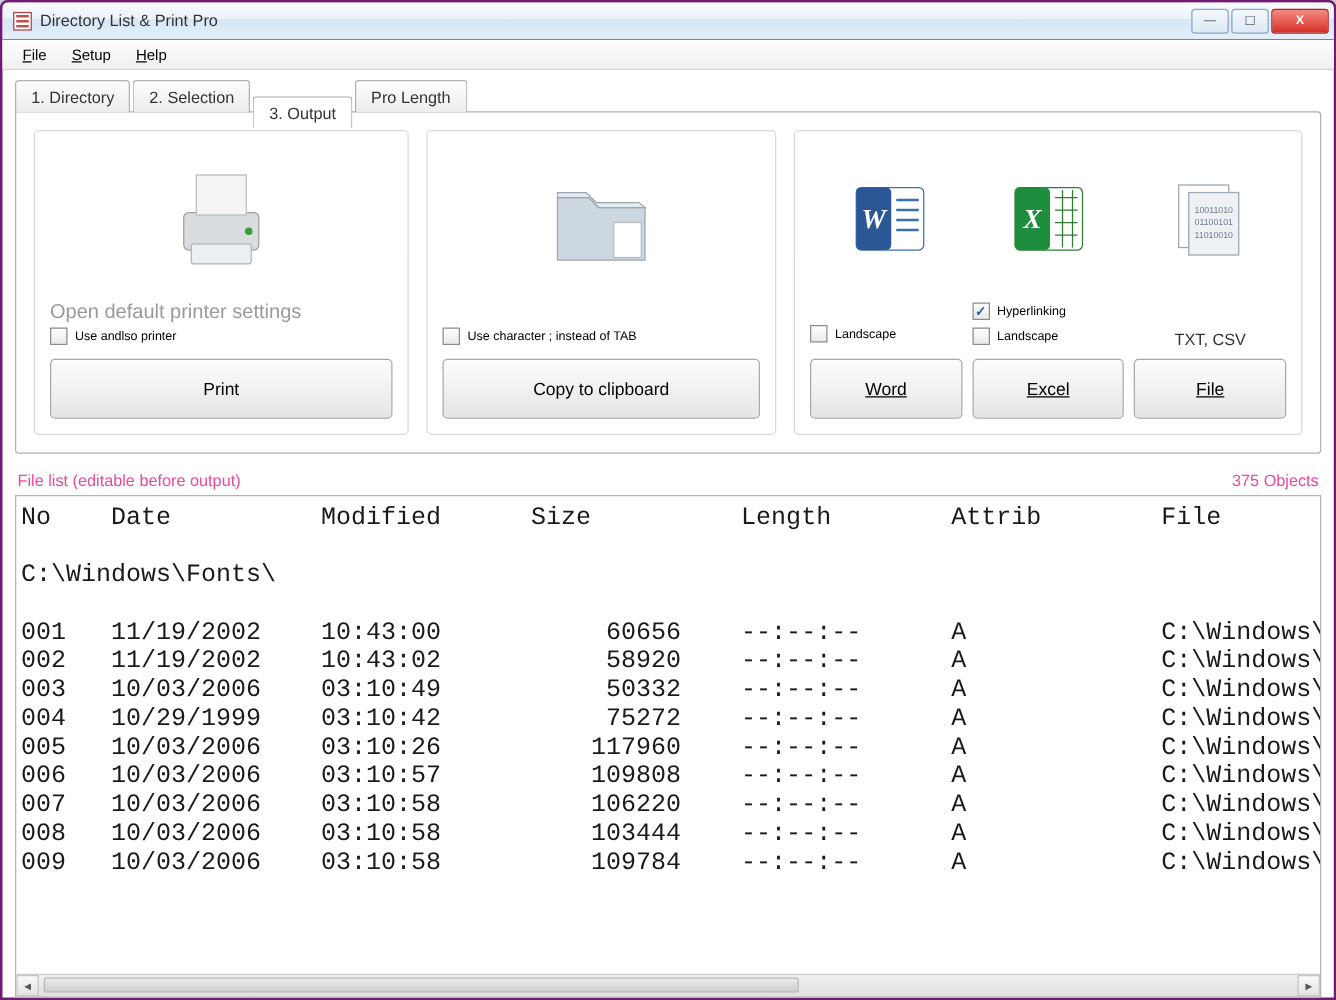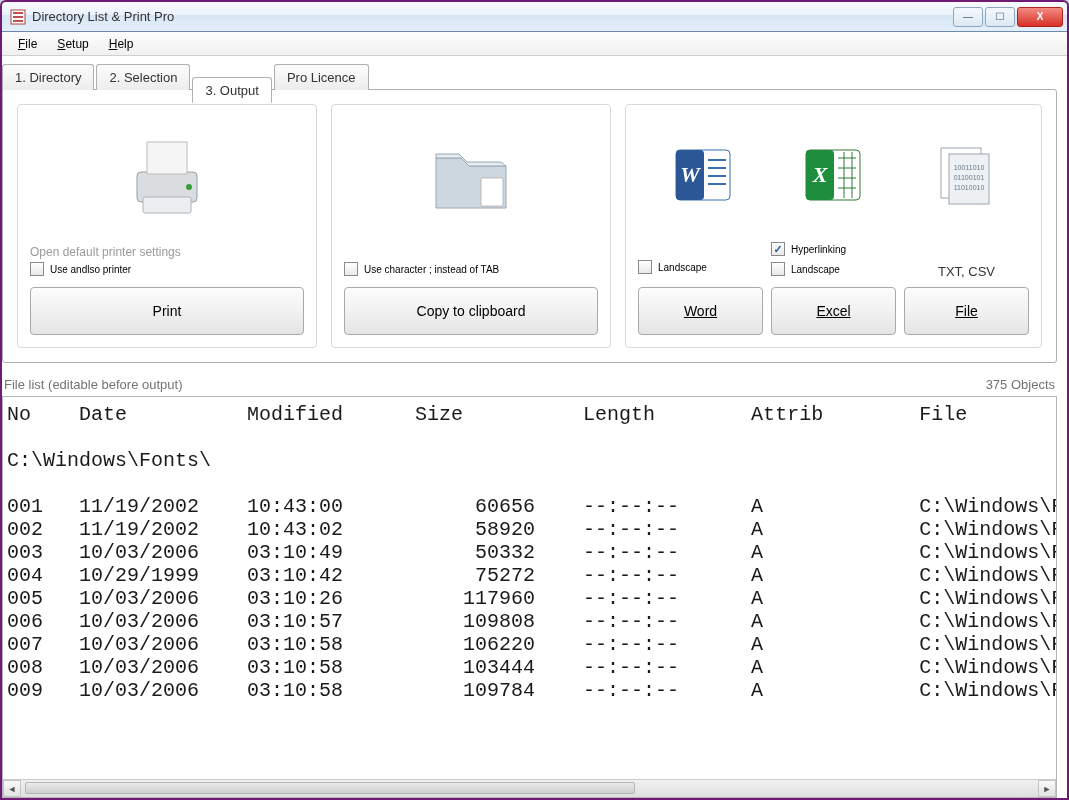--- a/index.html
+++ b/index.html
@@ -63,21 +63,21 @@
   display:flex; align-items:center;
   padding: 0 6px;
 }
 .menubar .menu-item {
   padding: 2px 10px;
   cursor:pointer;
 }
 .menubar .menu-item span { text-decoration: underline; }
 .content {
   flex:1;
-  padding: 8px 10px 0 0;
+  padding: 8px 10px 0 10px;
   display:flex;
   flex-direction:column;
   overflow:hidden;
 }
 .tabs {
   display:flex;
   border-bottom: none;
   margin-bottom:-1px;
   z-index:2;
   position:relative;
@@ -127,21 +127,21 @@
 }
 .icon-row-right {
   display:flex;
   justify-content:space-around;
   align-items:center;
   min-height:120px;
 }
 .sub-col { display:flex; flex-direction:column; align-items:center; flex:1; }
 .options-row {
   margin-top:6px;
-  font-size:12px;
+  font-size:16px;
 }
 .muted { color:#9a9a9a; }
 .checkbox-row { display:flex; align-items:center; gap:6px; margin:3px 0; font-size:10px;}
 .checkbox {
   width:14px; height:14px;
   border:1px solid #8a8a8a;
   background: linear-gradient(to bottom,#fff,#e8e8e8);
   display:inline-flex; align-items:center; justify-content:center;
   font-size:11px; color:#2b5fa3;
 }
@@ -155,21 +155,21 @@
   font-size:14px;
   cursor:pointer;
 }
 .right-opts { display:flex; gap:8px; margin-top:4px;}
 .right-opts .col { flex:1; display:flex; flex-direction:column; align-items:flex-start; font-size:13px;}
 .right-opts .col .spacer { height:18px; }
 .right-btns { display:flex; gap:8px; margin-top:8px;text-decoration:underline;}
 .right-btns .big-btn { flex:1; margin-top:0; }
 .filelist-header {
   display:flex; justify-content:space-between;
-  margin-top:14px; font-size:13px; color:#737373;
+  margin-top:14px; font-size:13px; color:#ec4899;
   padding:0 2px;
 }
 .filelist-box {
   flex:1;
   border:1px solid #b5b5b5;
   margin-top:4px;
   background:#fff;
   overflow:hidden;
   display:flex;
   flex-direction:column;
@@ -234,21 +234,21 @@
     <div class="menu-item"><span style="text-decoration:underline">S</span>etup</div>
     <div class="menu-item"><span style="text-decoration:underline">H</span>elp</div>
   </div>
 
   <div class="content">
 
     <div class="tabs">
       <div class="tab">1. Directory</div>
       <div class="tab">2. Selection</div>
       <div class="tab active">3. Output</div>
-      <div class="tab">Pro Licence</div>
+      <div class="tab">Pro Length</div>
     </div>
 
     <div class="tab-body">
 
       <div class="panel left">
         <div class="icon-area">
           <svg class="ic" viewBox="0 0 100 100">
             <rect x="20" y="45" width="60" height="30" rx="4" fill="#d9dde0" stroke="#9aa0a6"></rect>
             <rect x="30" y="15" width="40" height="32" fill="#f5f5f5" stroke="#bbb"></rect>
             <rect x="26" y="70" width="48" height="16" rx="2" fill="#eceff1" stroke="#aeb4ba"></rect>

